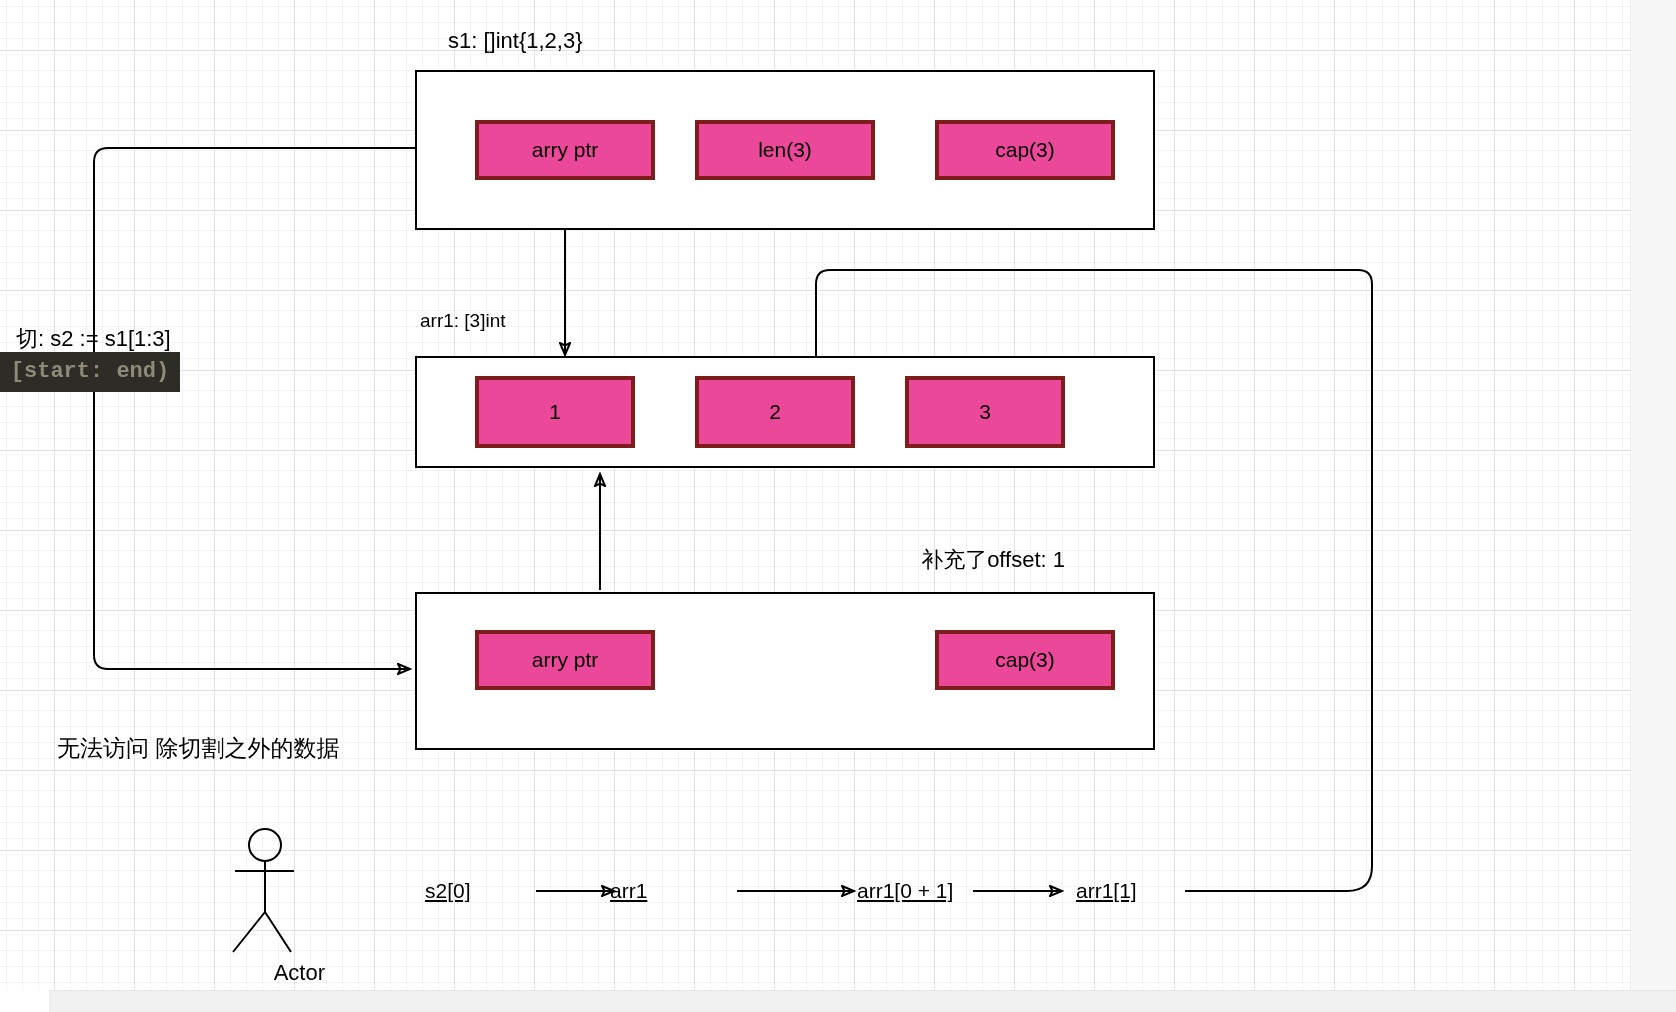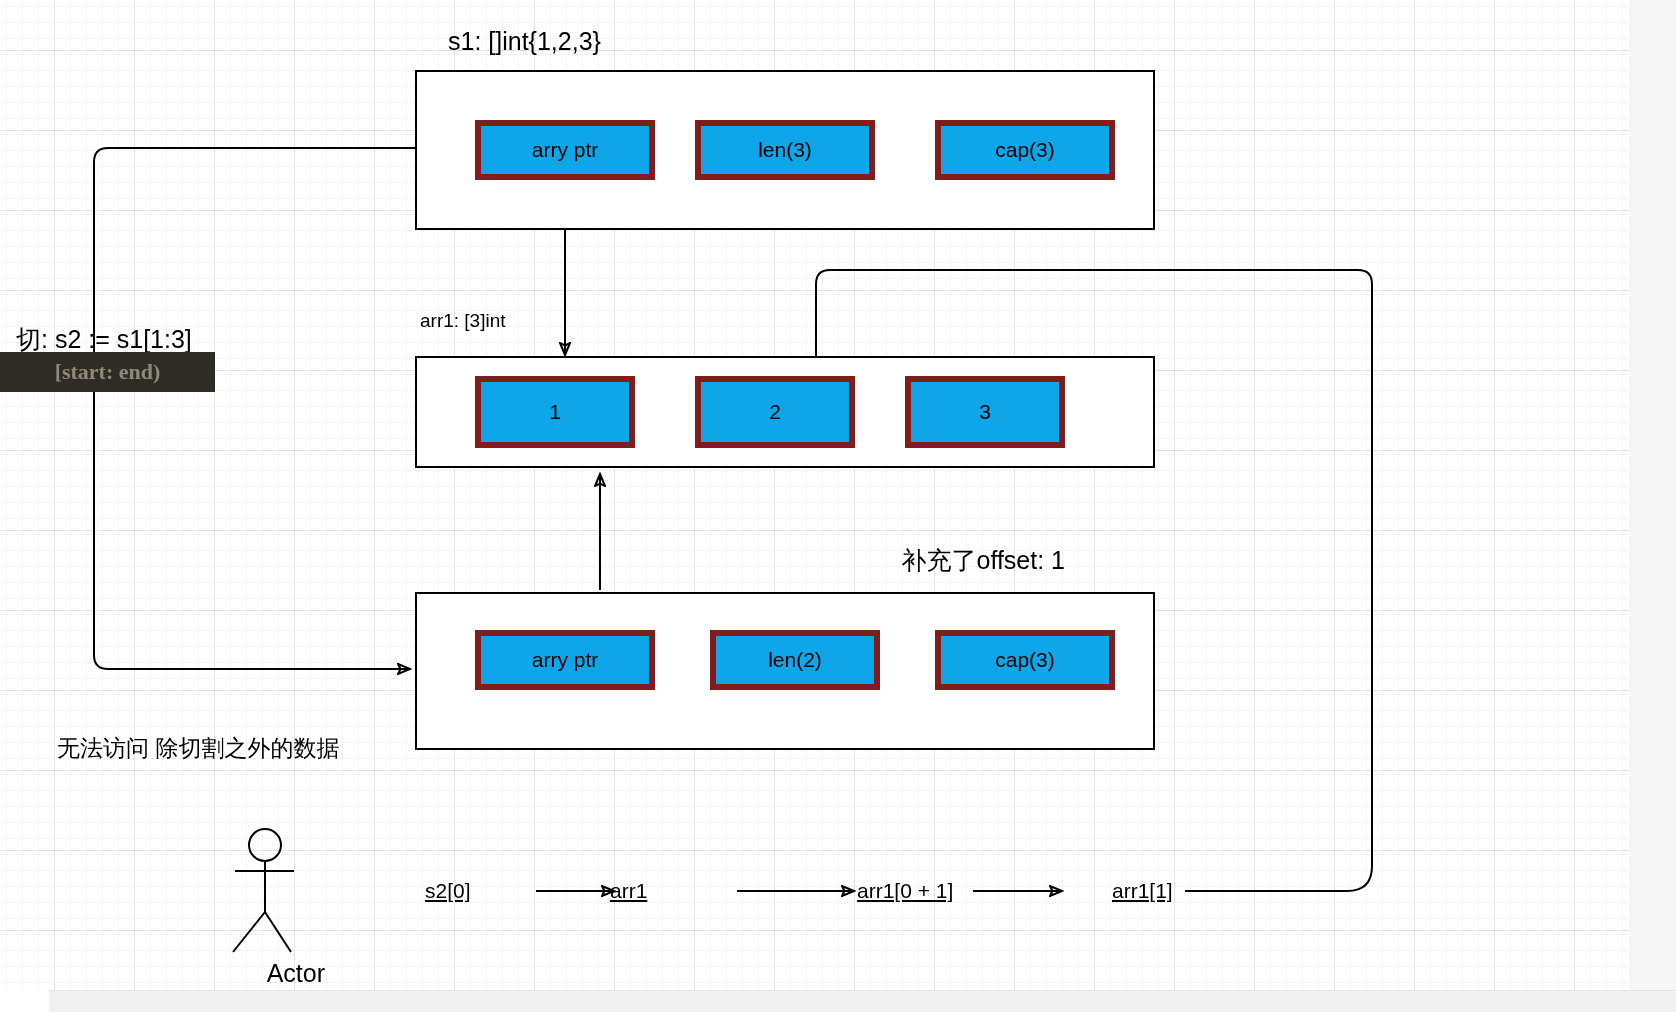--- a/index.html
+++ b/index.html
@@ -52,41 +52,41 @@
     width: 1676px; height: 1012px;
   }
   svg.edges path, svg.edges line { fill: none; stroke: #000; stroke-width: 2; }
   .box {
     position: absolute;
     background: #ffffff;
     border: 2px solid #000;
   }
   .cell {
     position: absolute;
-    background: #0ea5e9;
-    border: 6px solid #7f1d1d;
+    background: #ec4899;
+    border: 4px solid #7f1d1d;
     display: flex;
     align-items: center;
     justify-content: center;
     font-size: 21px;
     white-space: nowrap;
   }
   .lbl {
     position: absolute;
-    font-size: 25px;
+    font-size: 22px;
     line-height: 26px;
     white-space: nowrap;
   }
   .badge {
     position: absolute;
     left: 0; top: 352px;
-    width: 215px; height: 40px;
+    width: 180px; height: 40px;
     background: #2d2c27;
     color: #8f8a78;
-    font-family: Liberation Serif, serif;
+    font-family: Liberation Mono, monospace;
     font-weight: bold;
     font-size: 22px;
     line-height: 40px;
     text-align: center;
     white-space: nowrap;
   }
   .flow-step {
     position: absolute;
     top: 877px;
     height: 28px;
@@ -128,31 +128,30 @@
 
   <div class="lbl" style="left:420px; top:308px; font-size:19px;">arr1: [3]int</div>
   <div class="box" style="left:415px; top:356px; width:740px; height:112px;"></div>
   <div class="cell" style="left:475px; top:376px; width:160px; height:72px;">1</div>
   <div class="cell" style="left:695px; top:376px; width:160px; height:72px;">2</div>
   <div class="cell" style="left:905px; top:376px; width:160px; height:72px;">3</div>
 
   <div class="lbl" style="left:860px; top:547px; width:205px; text-align:right;">补充了offset: 1</div>
   <div class="box" style="left:415px; top:592px; width:740px; height:158px;"></div>
   <div class="cell" style="left:475px; top:630px; width:180px; height:60px;">arry ptr</div>
-  <div class="cell" style="left:710px; top:630px; width:170px; height:60px;">len(2)</div>
   <div class="cell" style="left:935px; top:630px; width:180px; height:60px;">cap(3)</div>
 
   <div class="lbl" style="left:16px; top:326px;">切:  s2 := s1[1:3]</div>
   <div class="badge">[start: end)</div>
   <div class="lbl" style="left:57px; top:735px; font-size:23px;">无法访问 除切割之外的数据</div>
 
   <div class="flow-step" style="left:425px; width:90px;">s2[0]</div>
   <div class="flow-step" style="left:610px; width:90px;">arr1</div>
   <div class="flow-step" style="left:857px; width:116px;">arr1[0 + 1]</div>
-  <div class="flow-step" style="left:1112px; width:80px;">arr1[1]</div>
+  <div class="flow-step" style="left:1076px; width:80px;">arr1[1]</div>
 
   <svg class="actor-svg" width="110" height="140" viewBox="0 0 110 140">
     <circle cx="55" cy="25" r="16"></circle>
     <line x1="55" y1="41" x2="55" y2="92"></line>
     <line x1="25" y1="51" x2="84" y2="51"></line>
     <line x1="55" y1="92" x2="23" y2="132"></line>
     <line x1="55" y1="92" x2="81" y2="132"></line>
   </svg>
   <div class="lbl" style="left:205px; top:960px; width:120px; text-align:right;">Actor</div>
 

